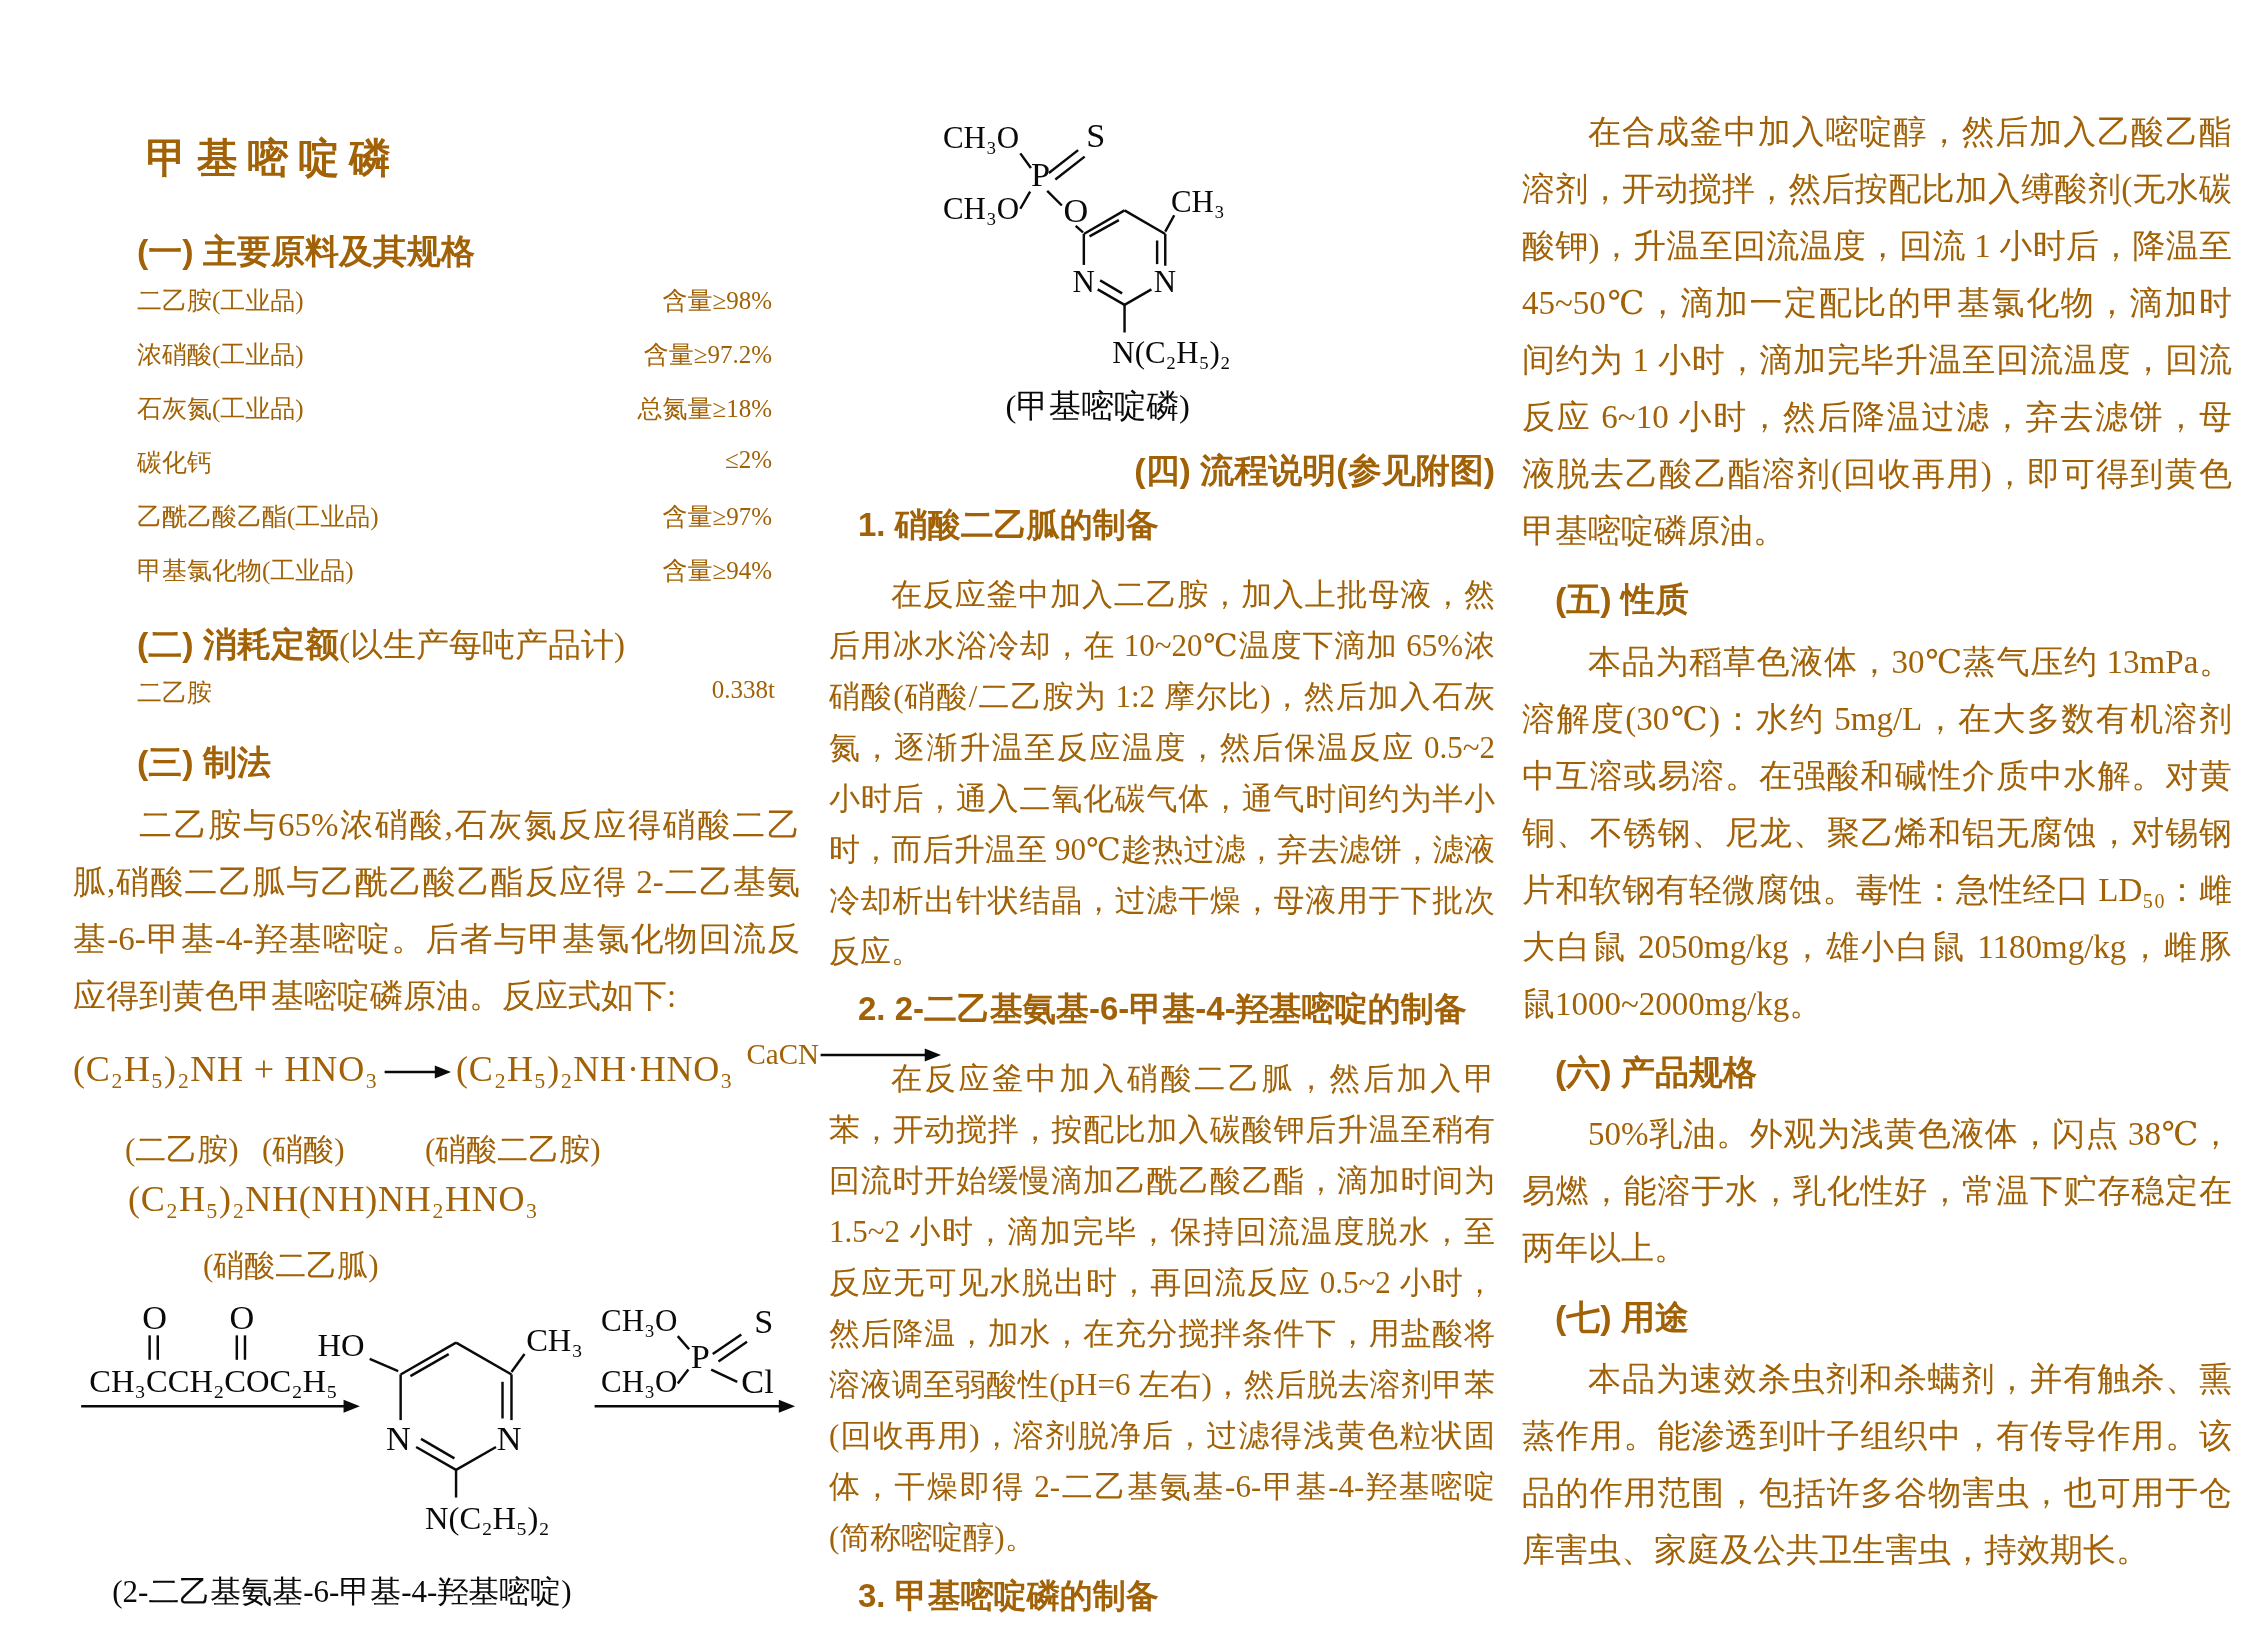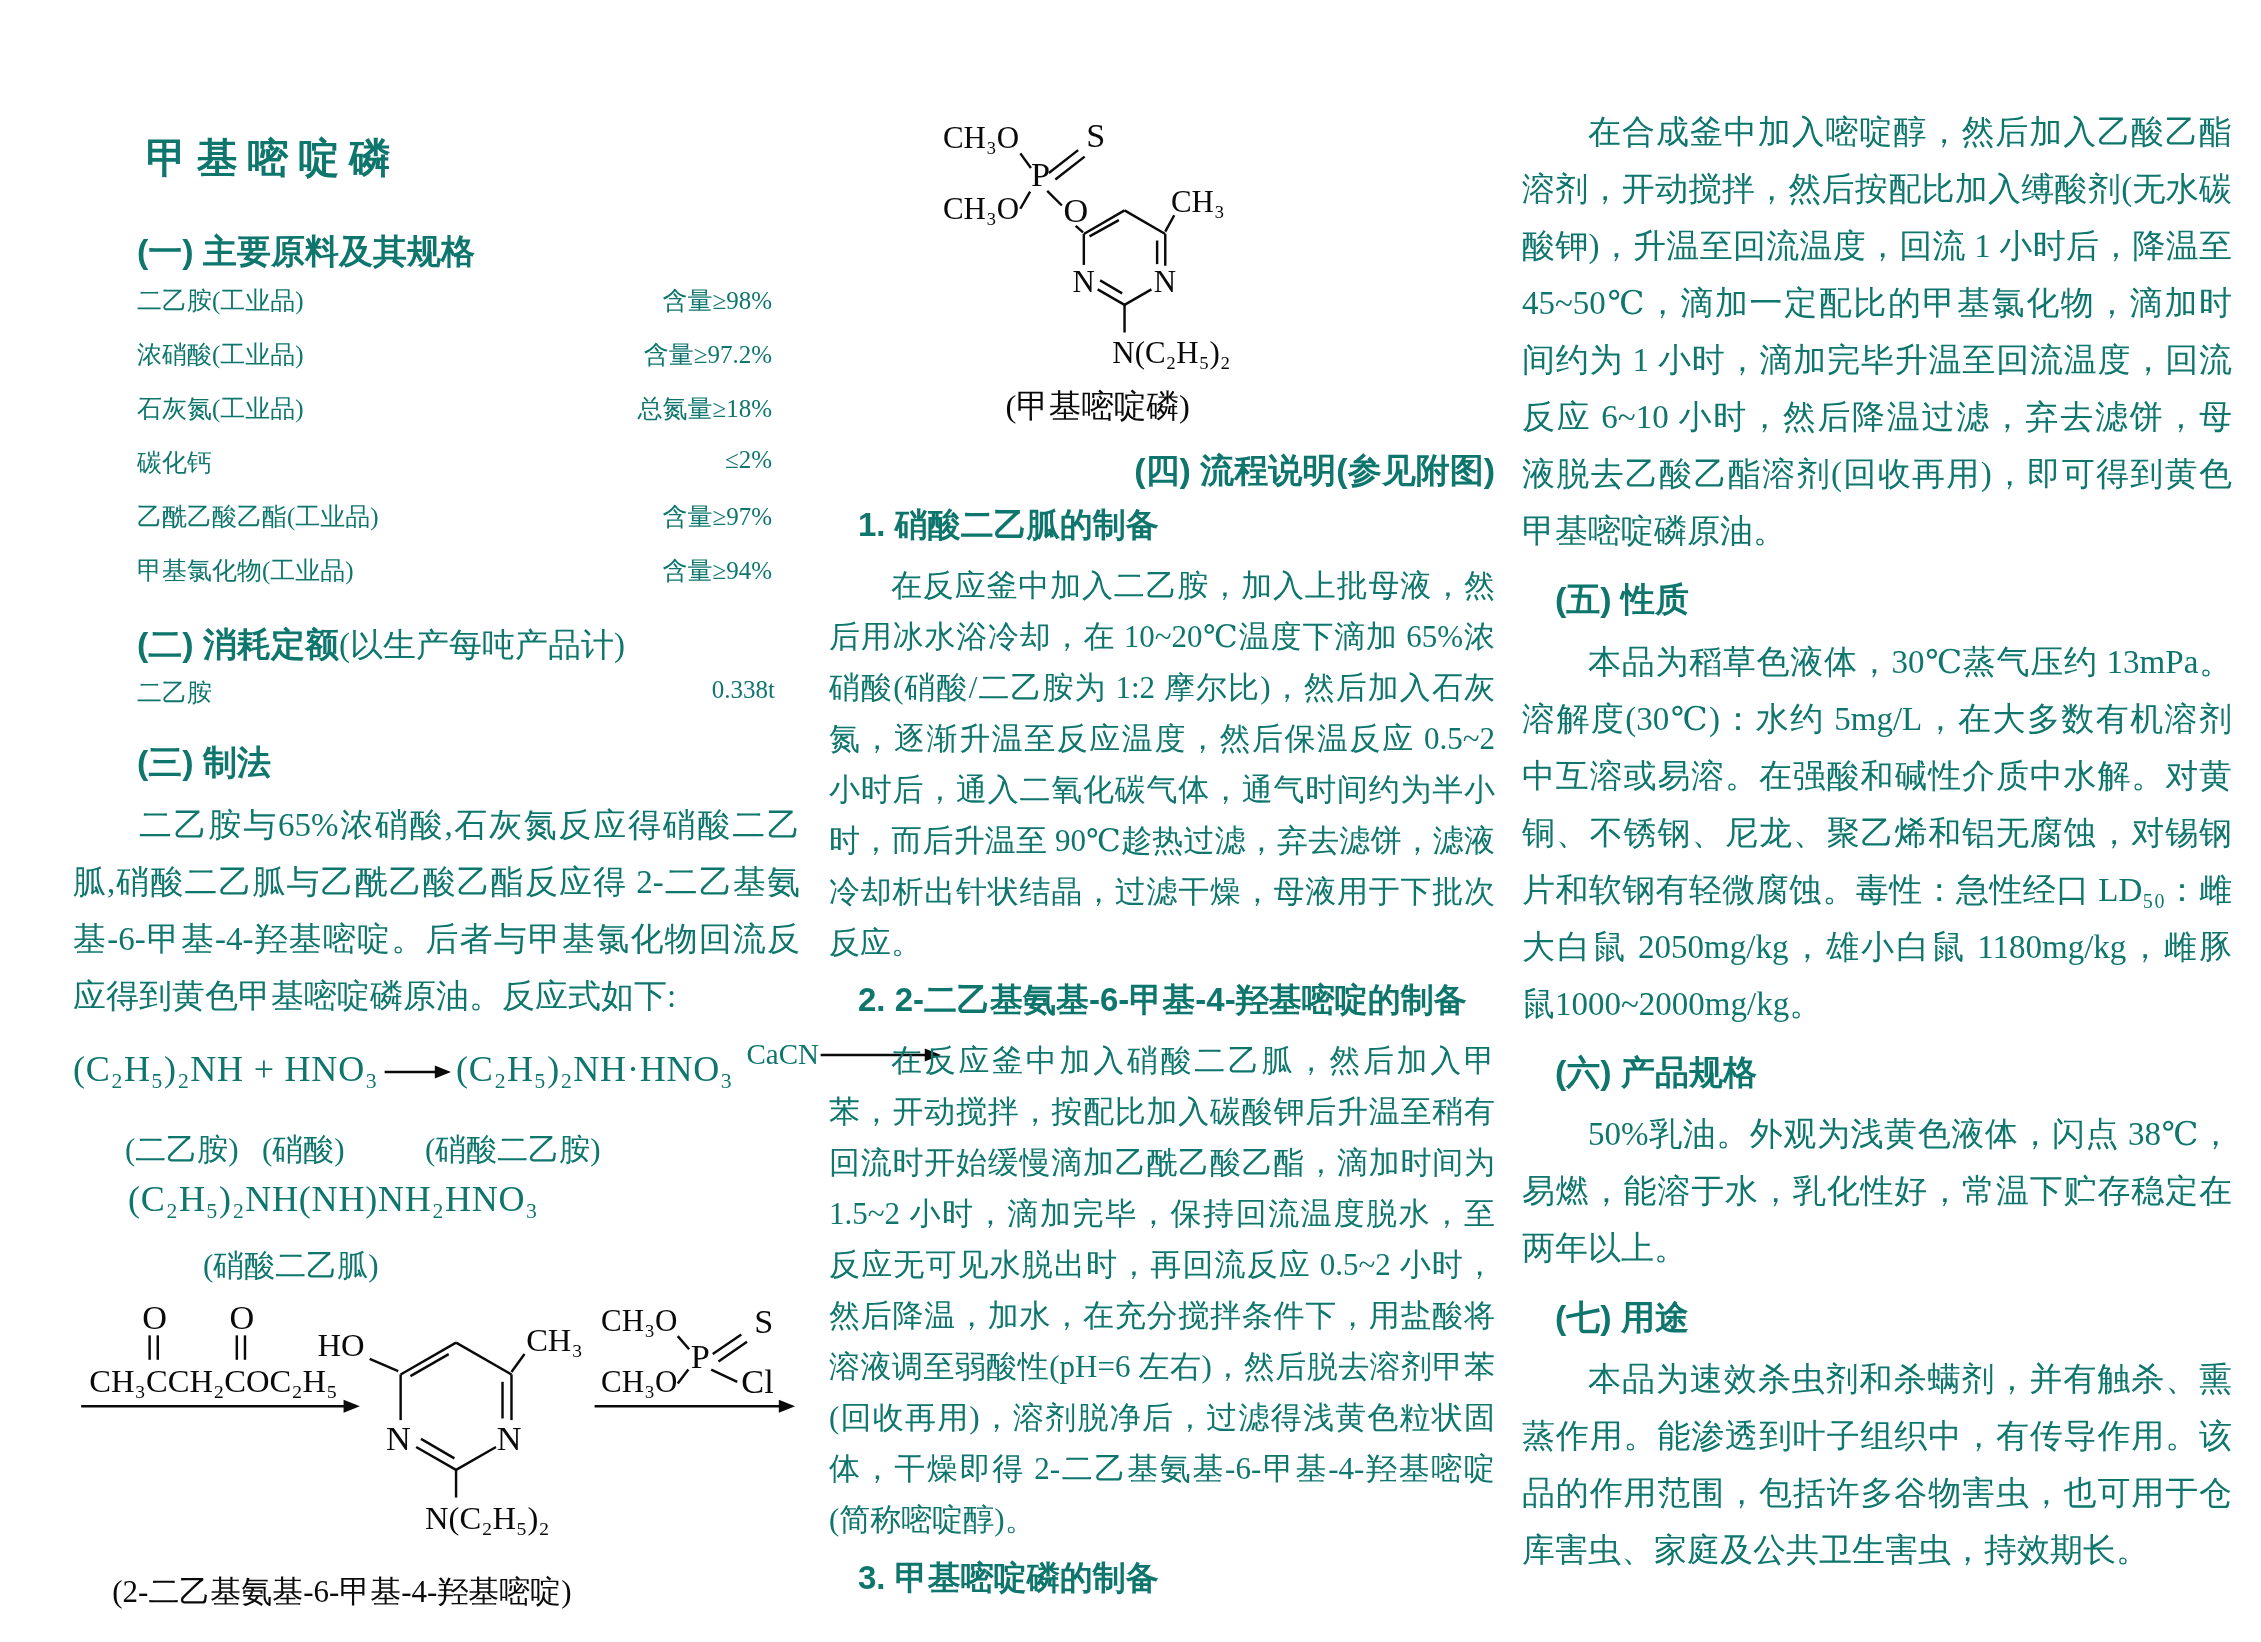--- a/index.html
+++ b/index.html
@@ -1,18 +1,18 @@
 <!DOCTYPE html>
 <html style="font-size:13px"><head>
 <meta charset="utf-8">
 <style>
   html,body { margin:0; padding:0; background:#e8e8e8; }
   .page {
     position:relative; width:2261px; height:1642px; background:#ffffff;
-    color:#0f766e; overflow:hidden;
+    color:#a16207; overflow:hidden;
     font-family:"Liberation Serif","DejaVu Serif","DejaVu Sans",serif;
   }
   .col { position:absolute; }
   .col-left   { left:73px;   top:121px; width:727px; }
   .col-middle { left:829px; top:106px; width:666px; }
   .col-right  { left:1522px; top:104px; width:710px; }
 
   .doc-title {
     font-size:41px; font-weight:bold; letter-spacing:9.8px;
     margin:9.8px 0 0 73px;
@@ -26,21 +26,21 @@
   .l-h { margin:42px 0 9.8px 64px; }
   .spec-list { margin-left:64px; width:635px; }
   .spec-row { display:flex; justify-content:space-between; align-items:flex-start; height:54px; font-size:25px; }
   .spec-row .val { white-space:nowrap; }
   .consumption { margin-left:64px; width:638px; }
 
   p.body {
     font-size:33px; line-height:57px; text-align:justify;
     text-indent:2em; margin:11.4px 0 0 0;
   }
-  .col-middle p.body { font-size:31px; line-height:51px; margin-top:14px; }
+  .col-middle p.body { font-size:31px; line-height:51px; margin-top:23px; }
 
   .step-h {
     font-family:"Liberation Sans","DejaVu Sans",sans-serif;
     font-size:33px; font-weight:bold; line-height:42px; margin:11.4px 0 0 29px;
   }
 
   
   .eqblock { position:relative; height:254px; margin-top:4.9px; font-size:36px; }
   .eq-line { position:absolute; left:0; top:18px; display:flex; align-items:center; white-space:nowrap; }
   .eq-line .frm { letter-spacing:0.8px; }

